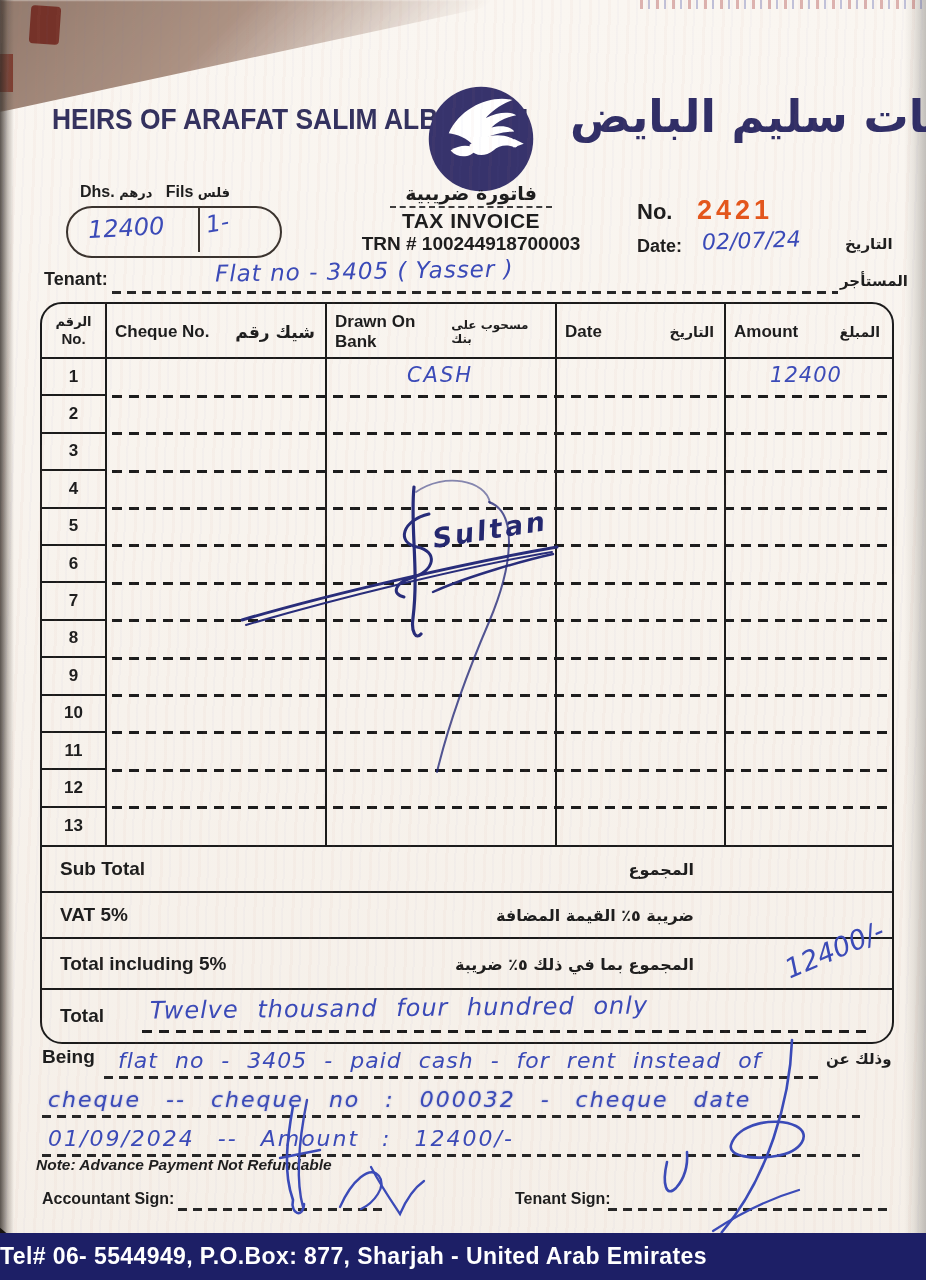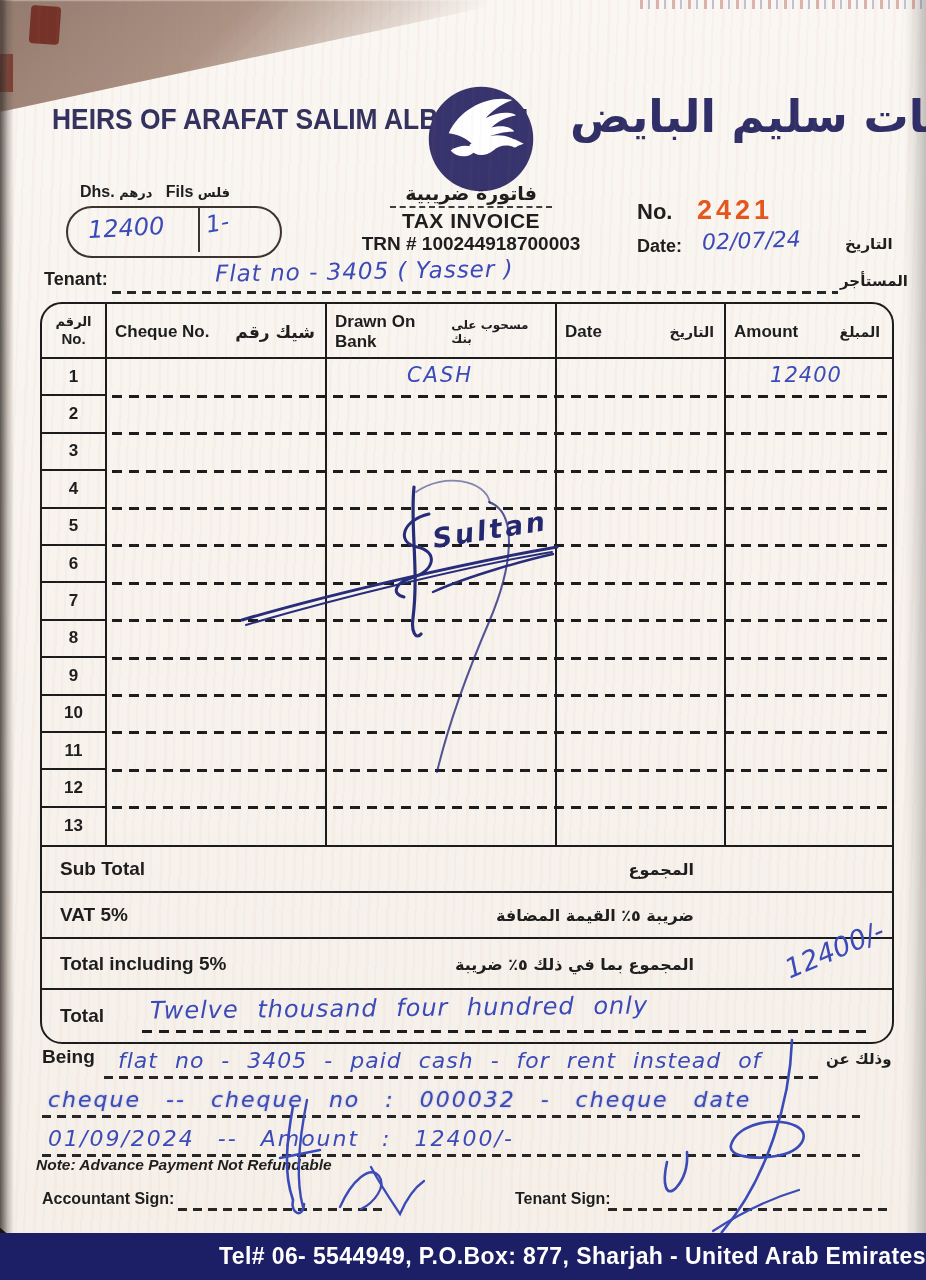--- a/index.html
+++ b/index.html
@@ -111,21 +111,21 @@
   #acct-dash{left:178px;top:1208px;width:205px;}
   #tenantsign-label{left:515px;top:1190px;font-size:16px;font-weight:bold;}
   #tenantsign-dash{left:608px;top:1208px;width:282px;}
 
   
   #sig-name{left:432px;top:514px;font-size:27px;font-weight:bold;color:#23276f;
      transform:rotate(-9deg);letter-spacing:3px;}
 
   
   #footer{left:0;top:1233px;width:926px;height:47px;background:var(--footer,#1d1f66);
-     display:flex;align-items:center;justify-content:flex-end;}
+     display:flex;align-items:center;justify-content:flex-start;}
   #footer .txt{color:#fff;font-size:23px;font-weight:bold;letter-spacing:.4px;}
   #ink{left:0;top:0;pointer-events:none;}
 </style>
 </head>
 <body>
 
 <div id="page" style="--orange: #e4561b; --ink: #3a4ab8; --footer: #1d1f66;">
 
   <div class="abs" id="shadow-tl"></div>
   <div class="abs" id="redmark1"></div>

